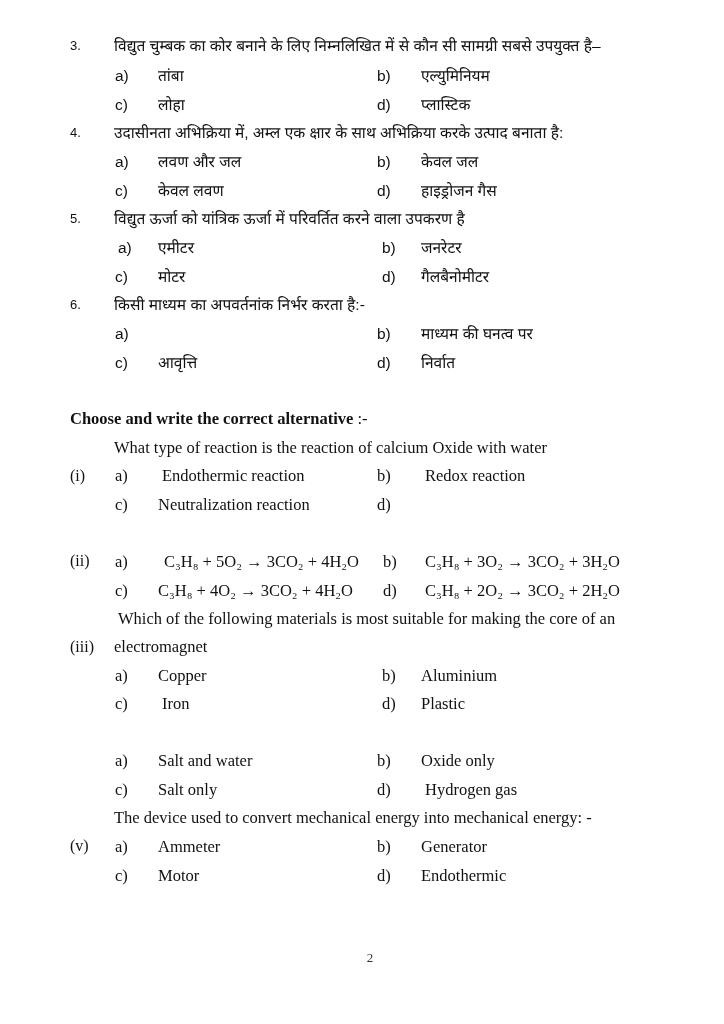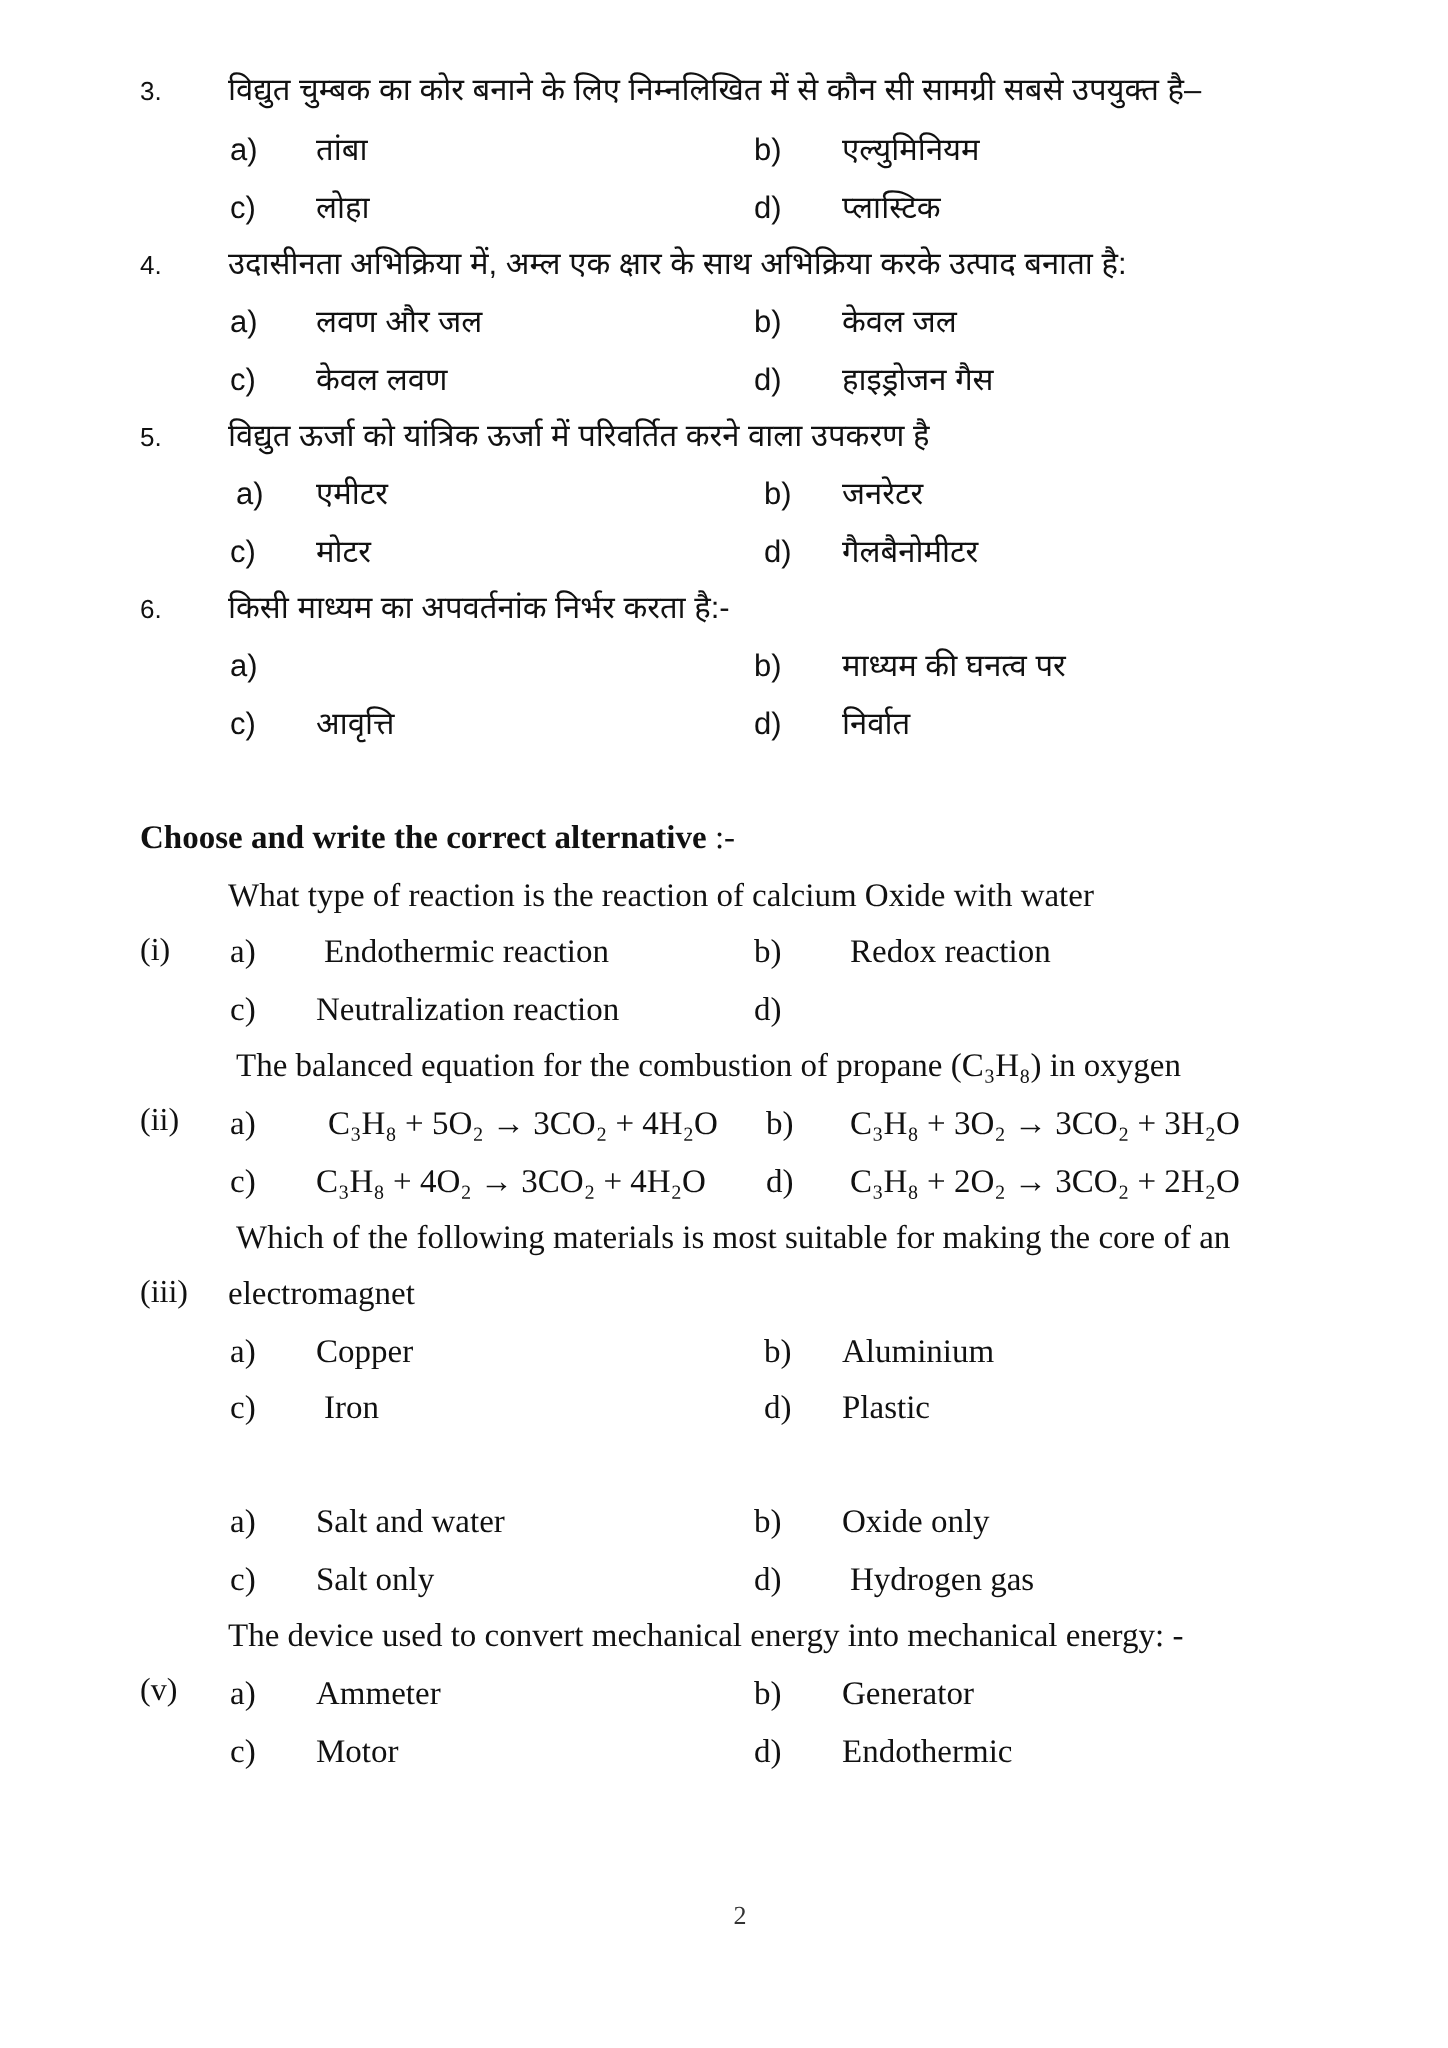--- a/index.html
+++ b/index.html
@@ -113,21 +113,20 @@
     <span class="opt-text" style="left:425px">Redox reaction</span>
   </div>
   <div class="row en" style="top:463px">
     <span class="opt-label la">c)</span>
     <span class="opt-text ta">Neutralization reaction</span>
     <span class="opt-label lb">d)</span>
   </div>
 
   <div class="row en" style="top:491px">
     <span class="qnum en">(ii)</span>
-    <span class="qtext shift">The balanced equation for the combustion of propane (C₃H₈) in oxygen</span>
   </div>
   <div class="row en" style="top:520px">
     <span class="opt-label la">a)</span>
     <span class="opt-text" style="left:164px">C₃H₈ + 5O₂ → 3CO₂ + 4H₂O</span>
     <span class="opt-label" style="left:383px">b)</span>
     <span class="opt-text" style="left:425px">C₃H₈ + 3O₂ → 3CO₂ + 3H₂O</span>
   </div>
   <div class="row en" style="top:549px">
     <span class="opt-label la">c)</span>
     <span class="opt-text ta">C₃H₈ + 4O₂ → 3CO₂ + 4H₂O</span>

